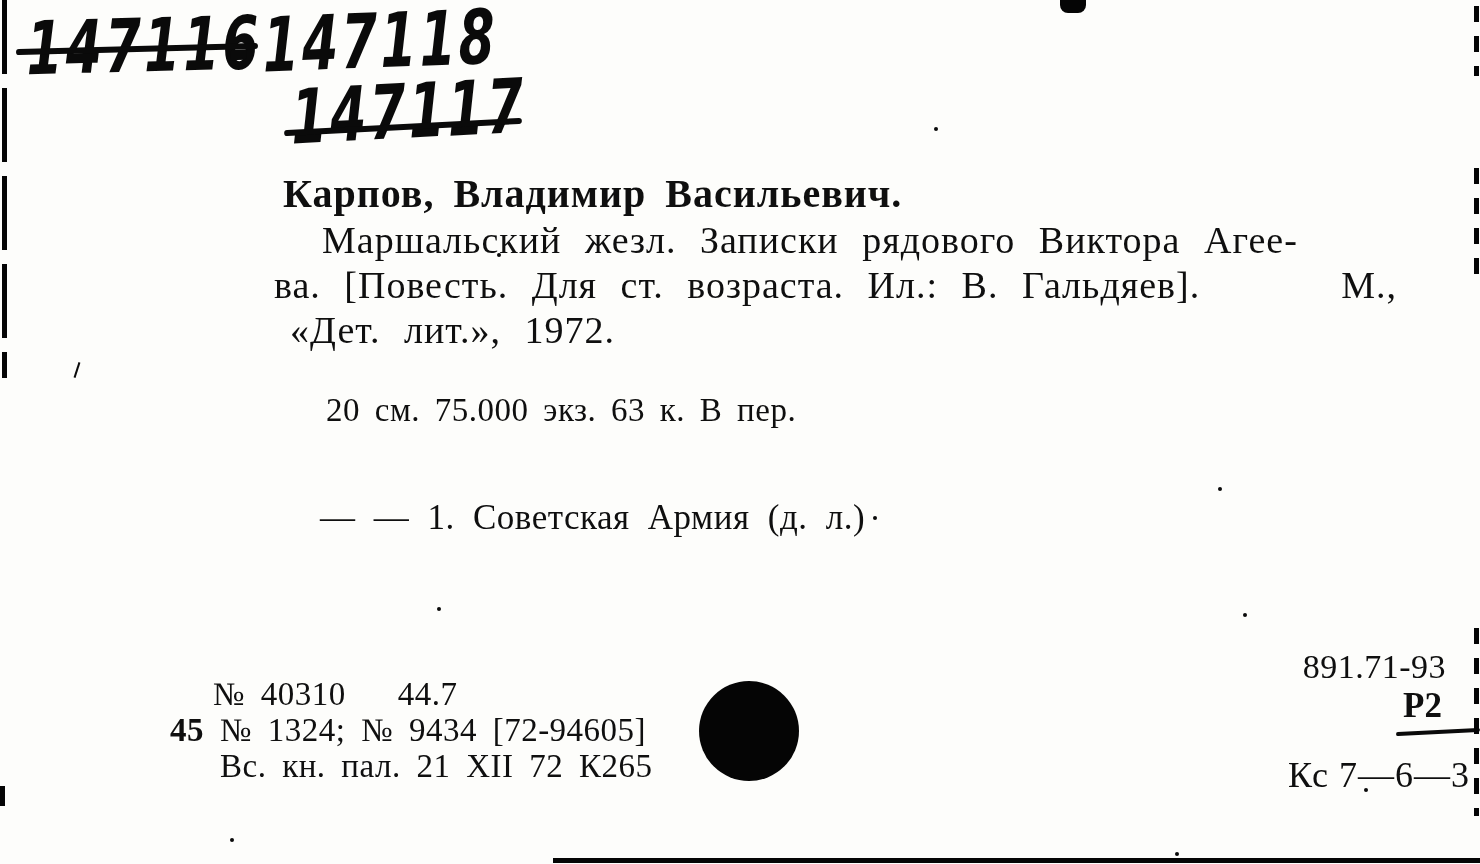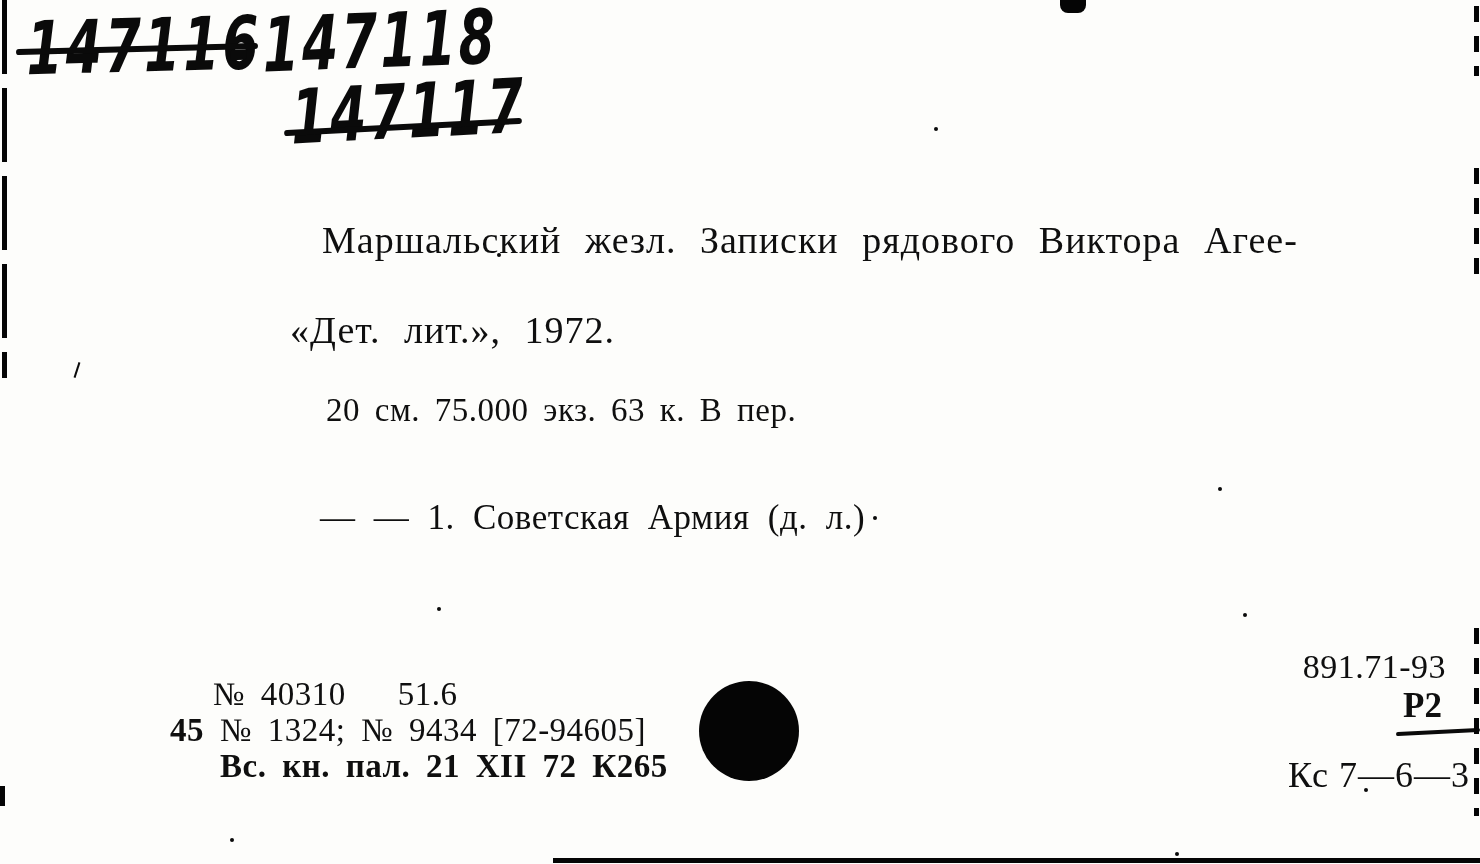--- a/index.html
+++ b/index.html
@@ -61,21 +61,21 @@
   .imprint   { left: 326px; top: 392px; }
 
   .tracing { left: 320px; top: 498px; font-size: 35px; word-spacing: 9px; letter-spacing: 0.5px; font-family: Liberation Serif, serif; }
 
   
   .bl { font-size: 33px; letter-spacing: 0.5px; word-spacing: 7px; }
   .bl-1 { left: 213px; top: 676px; }
   .bl-1 .gap { display: inline-block; width: 52px; }
   .bl-2 { left: 170px; top: 712px; }
   .bl-2 .b45 { font-weight: bold; margin-right: 16px; }
-  .bl-3 { left: 220px; top: 748px; font-weight: bold; }
+  .bl-3 { left: 220px; top: 748px; }
 
   
   .br-udc   { right: 34px; top: 648px; font-size: 34px; letter-spacing: 0.5px; text-align: center; }
   .br-r2    { right: 38px; top: 686px; font-size: 35px; font-weight: bold; text-align: right; }
   .br-shelf { right: 10px; top: 754px; font-size: 36px; letter-spacing: 1px; text-align: left; }
   .r2-underline {
     position: absolute;
     left: 1396px; top: 730px;
     width: 84px; height: 4px;
     background: #0a0a0a;
@@ -138,26 +138,28 @@
 
 <div class="card">
 
   <div class="abs hw hw-row1">147116</div>
   <div class="abs hw hw-dash">-</div>
   <div class="abs hw hw-row1b">147118</div>
   <div class="abs hw hw-row2">147117</div>
   <div class="strike strike-1"></div>
   <div class="strike strike-2"></div>
 
+  <div class="abs heading">Карпов, Владимир Васильевич.</div>
   <div class="abs body-line body-1">Маршальский жезл. Записки рядового Виктора Агее-</div>
+  <div class="abs body-line body-2">ва. [Повесть. Для ст. возраста. Ил.: В. Гальдяев].      М.,</div>
   <div class="abs body-line body-3">«Дет. лит.», 1972.</div>
   <div class="abs small-line imprint">20 см. 75.000 экз. 63 к. В пер.</div>
   <div class="abs tracing">— — 1. Советская Армия (д. л.)</div>
 
-  <div class="abs bl bl-1"><span>№ 40310</span><span class="gap"></span><span>51.6</span></div>
+  <div class="abs bl bl-1"><span>№ 40310</span><span class="gap"></span><span>44.7</span></div>
   <div class="abs bl bl-2"><span class="b45">45</span><span>№ 1324; № 9434 [72-94605]</span></div>
   <div class="abs bl bl-3">Вс. кн. пал. 21 XII 72 К265</div>
 
   <div class="punch-hole"></div>
 
   <div class="abs br-udc">891.71-93</div>
   <div class="abs br-r2">Р2</div>
   <div class="r2-underline"></div>
   <div class="abs br-shelf">Кс 7—6—3</div>
 

